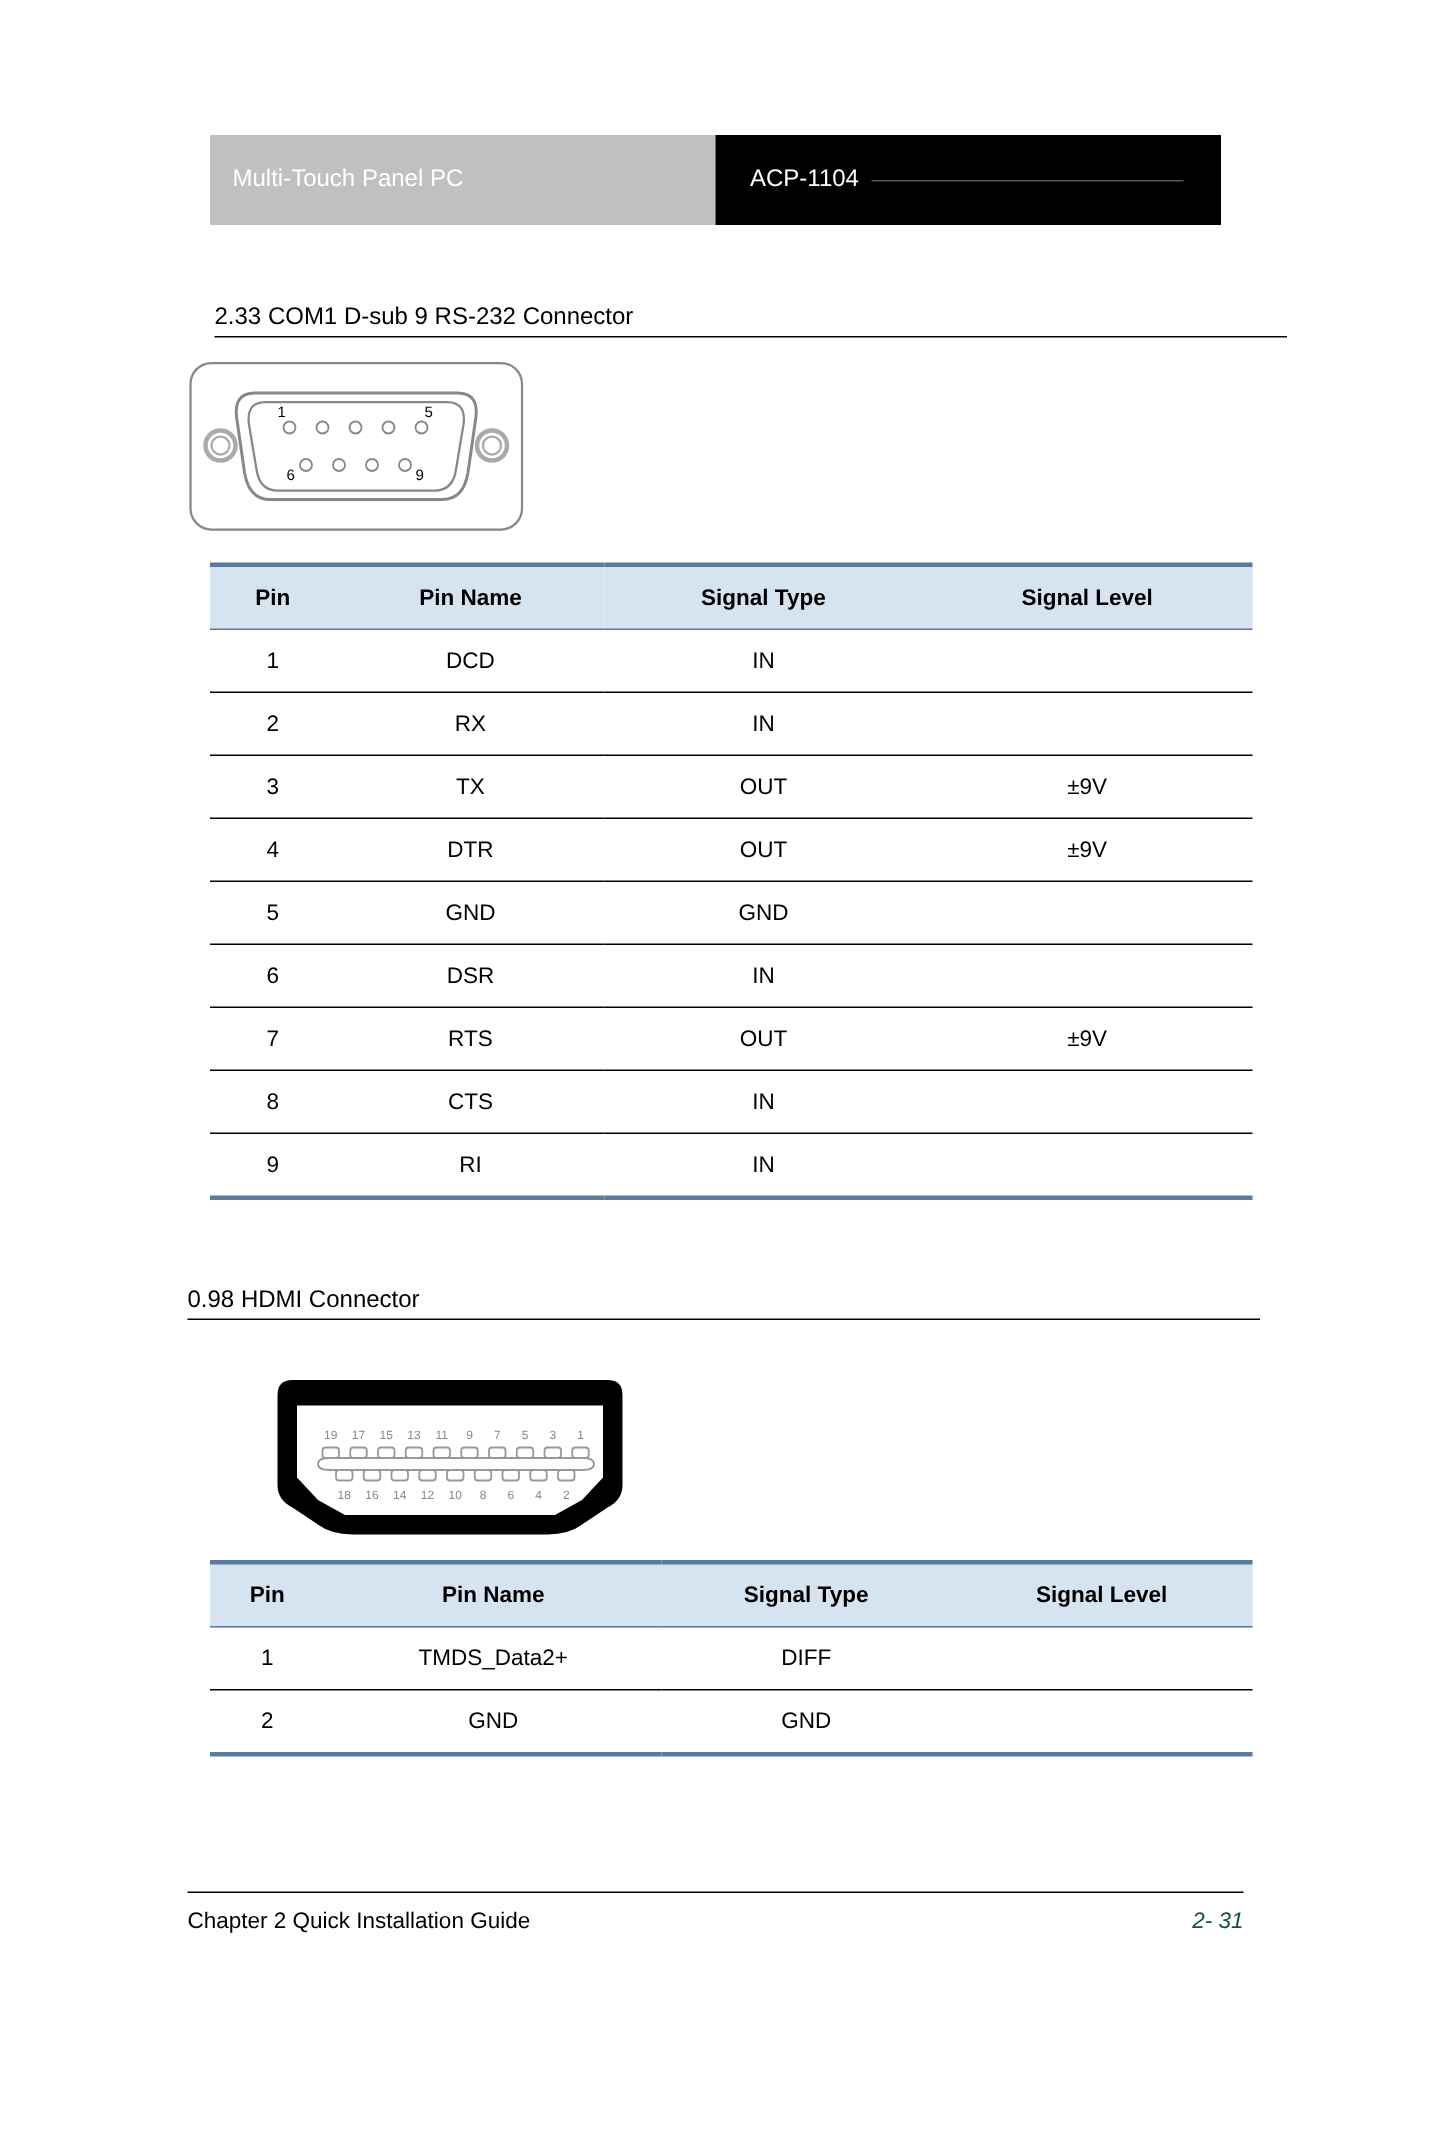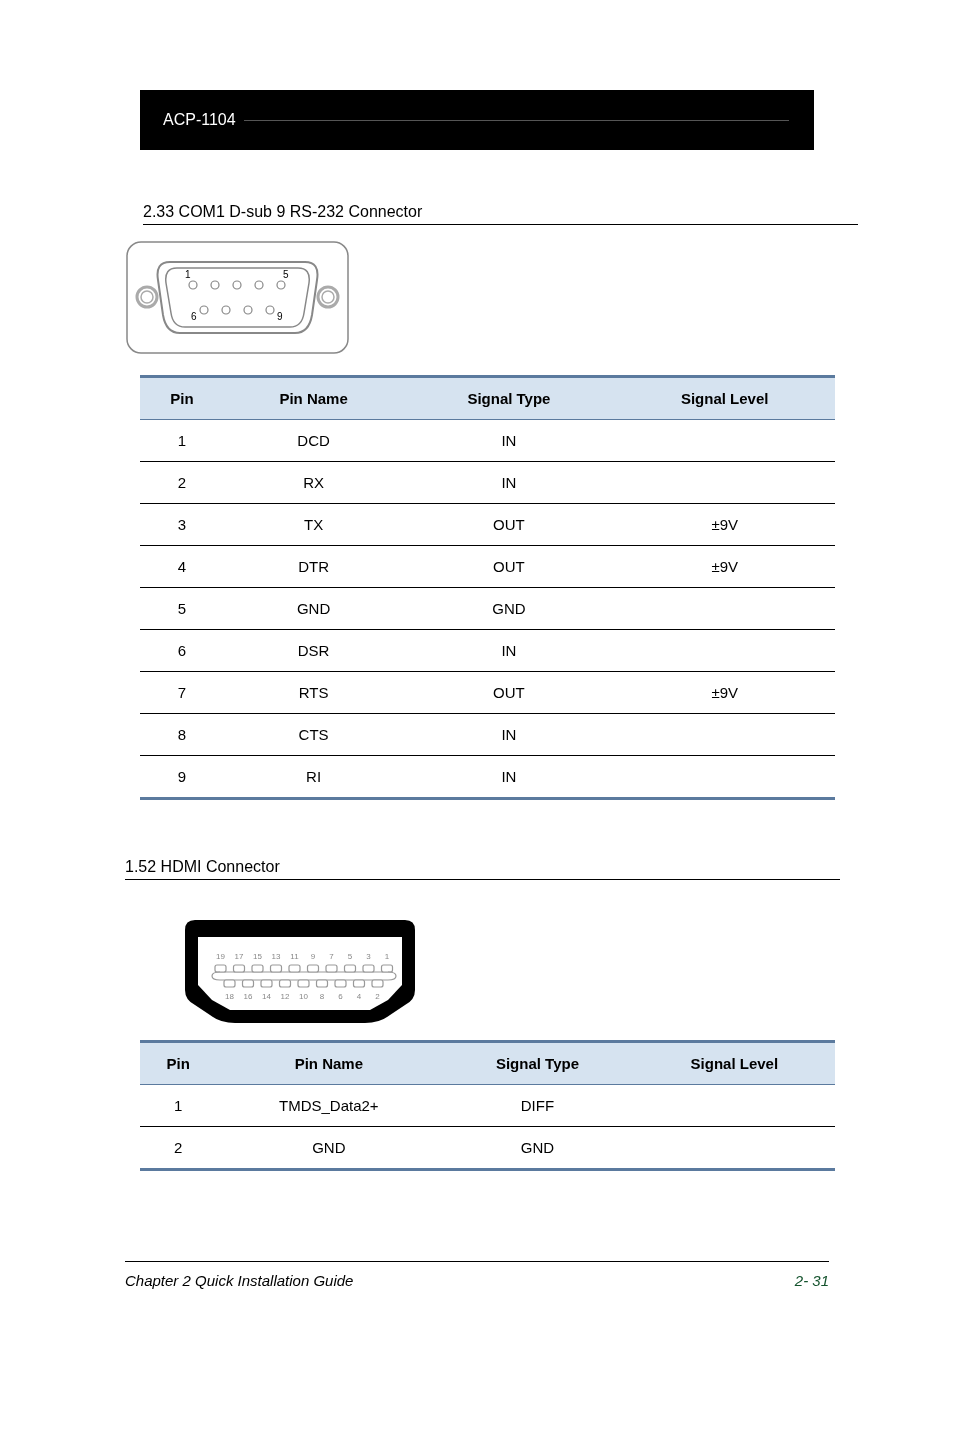--- a/index.html
+++ b/index.html
@@ -122,36 +122,38 @@
       bottom: 172px;
       left: 125px;
       right: 125px;
       border-top: 1px solid #000;
     }
     .footer-text {
       position: absolute;
       bottom: 145px;
       left: 125px;
       font-size: 15px;
-      font-style: italic;
       color: #000;
     }
     .footer-page {
       position: absolute;
       bottom: 145px;
       right: 125px;
       font-size: 15px;
       font-style: italic;
       color: #14532d;
     }
   </style>
 </head>
 <body>
 
 <div class="header-bar">
+  <div class="header-left">
+    <span>Multi-Touch Panel PC</span>
+  </div>
   <div class="header-right">
     <span style="position:relative;z-index:1;background:#000;padding:0 8px;">ACP-1104</span>
   </div>
 </div>
 
 <div class="section-title section-title-1">
   <span>2.33 COM1 D-sub 9 RS-232 Connector</span>
 </div>
 
 <div class="db9-connector">
@@ -242,21 +244,21 @@
           <td>9</td>
           <td>RI</td>
           <td>IN</td>
           <td></td>
         </tr>
       </tbody>
   </table>
 </div>
 
 <div class="section-title section-title-2">
-  <span>1.52 HDMI Connector</span>
+  <span>0.98 HDMI Connector</span>
 </div>
 
 <div class="hdmi-connector">
   <svg width="260" height="130" viewBox="0 0 260 130">
     <path d="M 15 15 Q 15 5 25 5 L 235 5 Q 245 5 245 15 L 245 75 Q 245 85 235 90 L 220 100 Q 210 108 195 108 L 65 108 Q 50 108 40 100 L 25 90 Q 15 85 15 75 Z" fill="#000"></path>
     <path d="M 28 22 L 232 22 L 232 70 L 218 85 L 200 95 L 60 95 L 42 85 L 28 70 Z" fill="#fff"></path>
     <g id="hdmi-pins-top">
         <line x1="50" y1="57" x2="218" y2="57" stroke="#999" stroke-width="1.2"></line>
         <rect x="45" y="50" width="11" height="7" rx="2" fill="#fff" stroke="#999" stroke-width="1.2"></rect>
         <rect x="63.5" y="50" width="11" height="7" rx="2" fill="#fff" stroke="#999" stroke-width="1.2"></rect>

